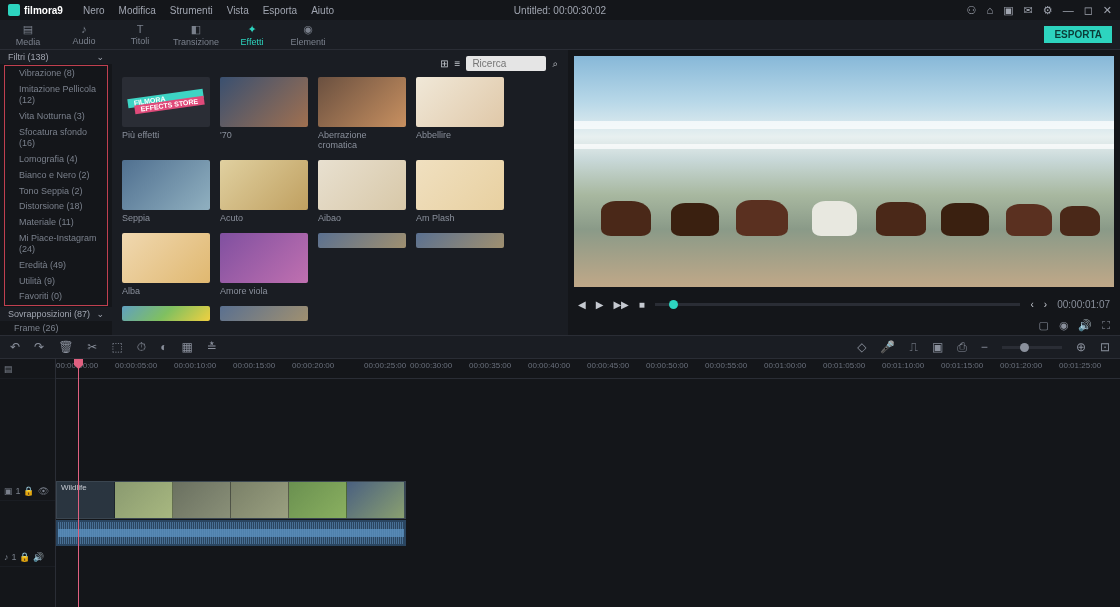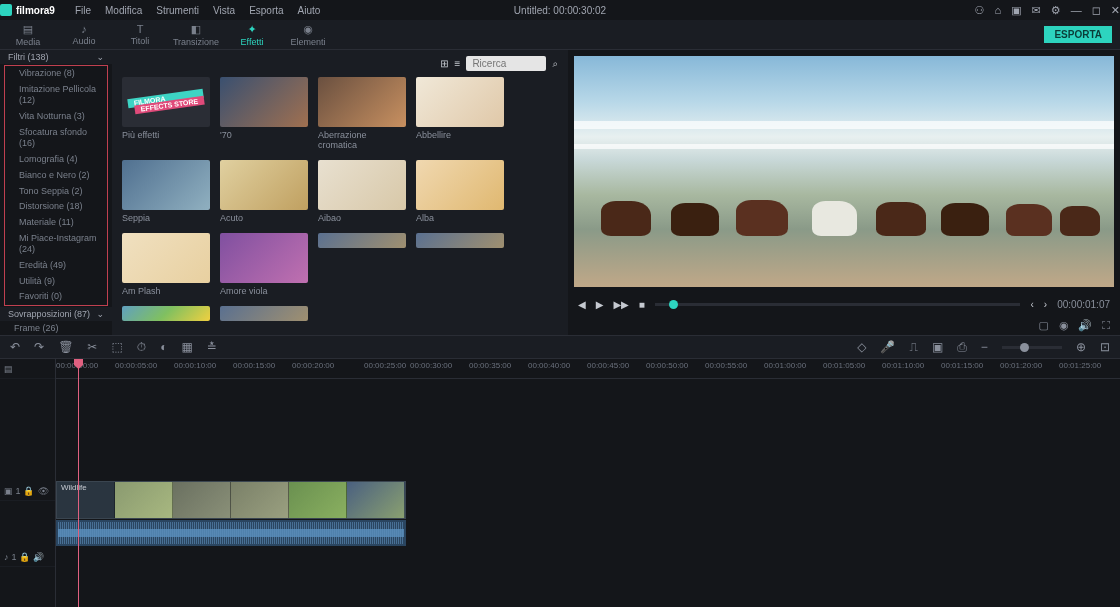--- a/index.html
+++ b/index.html
@@ -1,19 +1,19 @@
 <!DOCTYPE html>
 <html><head>
 <meta charset="utf-8">
 <style>
 * { margin: 0; padding: 0; box-sizing: border-box; font-family: -apple-system, Arial, sans-serif; }
 body { background: #1a1d23; color: #c5c9d0; font-size: 11px; width: 1120px; height: 607px; overflow: hidden; position: relative; }
 
 
-.topbar { height: 20px; background: #14161a; display: flex; align-items: center; padding: 0 0; font-size: 10px; }
+.topbar { height: 20px; background: #14161a; display: flex; align-items: center; padding: 0 8px; font-size: 10px; }
 .logo { color: #fff; font-weight: bold; display: flex; align-items: center; gap: 4px; }
 .logo-icon { width: 12px; height: 12px; background: #2dd4bf; border-radius: 2px; }
 .menu { display: flex; gap: 14px; margin-left: 20px; color: #a0a5b0; }
 .menu span { cursor: pointer; }
 .title-center { position: absolute; left: 50%; transform: translateX(-50%); color: #a0a5b0; }
 .window-controls { margin-left: auto; display: flex; gap: 10px; color: #a0a5b0; font-size: 11px; }
 
 
 .tabsrow { height: 30px; background: #1a1d23; display: flex; align-items: center; border-bottom: 1px solid #2a2d35; }
 .tab { width: 56px; height: 30px; display: flex; flex-direction: column; align-items: center; justify-content: center; gap: 1px; color: #7a808c; cursor: pointer; font-size: 9px; }
@@ -115,21 +115,21 @@
 </style>
 </head>
 <body>
 
 <div class="topbar">
   <div class="logo">
     <span class="logo-icon"></span>
     <span>filmora9</span>
   </div>
   <div class="menu">
-    <span>File</span>
+    <span>Nero</span>
     <span>Modifica</span>
     <span>Strumenti</span>
     <span>Vista</span>
     <span>Esporta</span>
     <span>Aiuto</span>
   </div>
   <div class="title-center">Untitled: 00:00:30:02</div>
   <div class="window-controls">
     <span>⚇</span>
     <span>⌂</span>
@@ -238,26 +238,26 @@
         </div>
         <div class="effect-item">
           <div class="effect-thumb acuto"></div>
           <div class="effect-label">Acuto</div>
         </div>
         <div class="effect-item">
           <div class="effect-thumb aibao"></div>
           <div class="effect-label">Aibao</div>
         </div>
         <div class="effect-item">
+          <div class="effect-thumb amplash"></div>
+          <div class="effect-label">Am Plash</div>
+        </div>
+        <div class="effect-item">
           <div class="effect-thumb alba"></div>
           <div class="effect-label">Alba</div>
-        </div>
-        <div class="effect-item">
-          <div class="effect-thumb amplash"></div>
-          <div class="effect-label">Am Plash</div>
         </div>
         <div class="effect-item">
           <div class="effect-thumb amoreviola"></div>
           <div class="effect-label">Amore viola</div>
         </div>
         <div class="effect-item">
           <div class="effect-thumb partial1"></div>
         </div>
         <div class="effect-item">
           <div class="effect-thumb partial1"></div>

